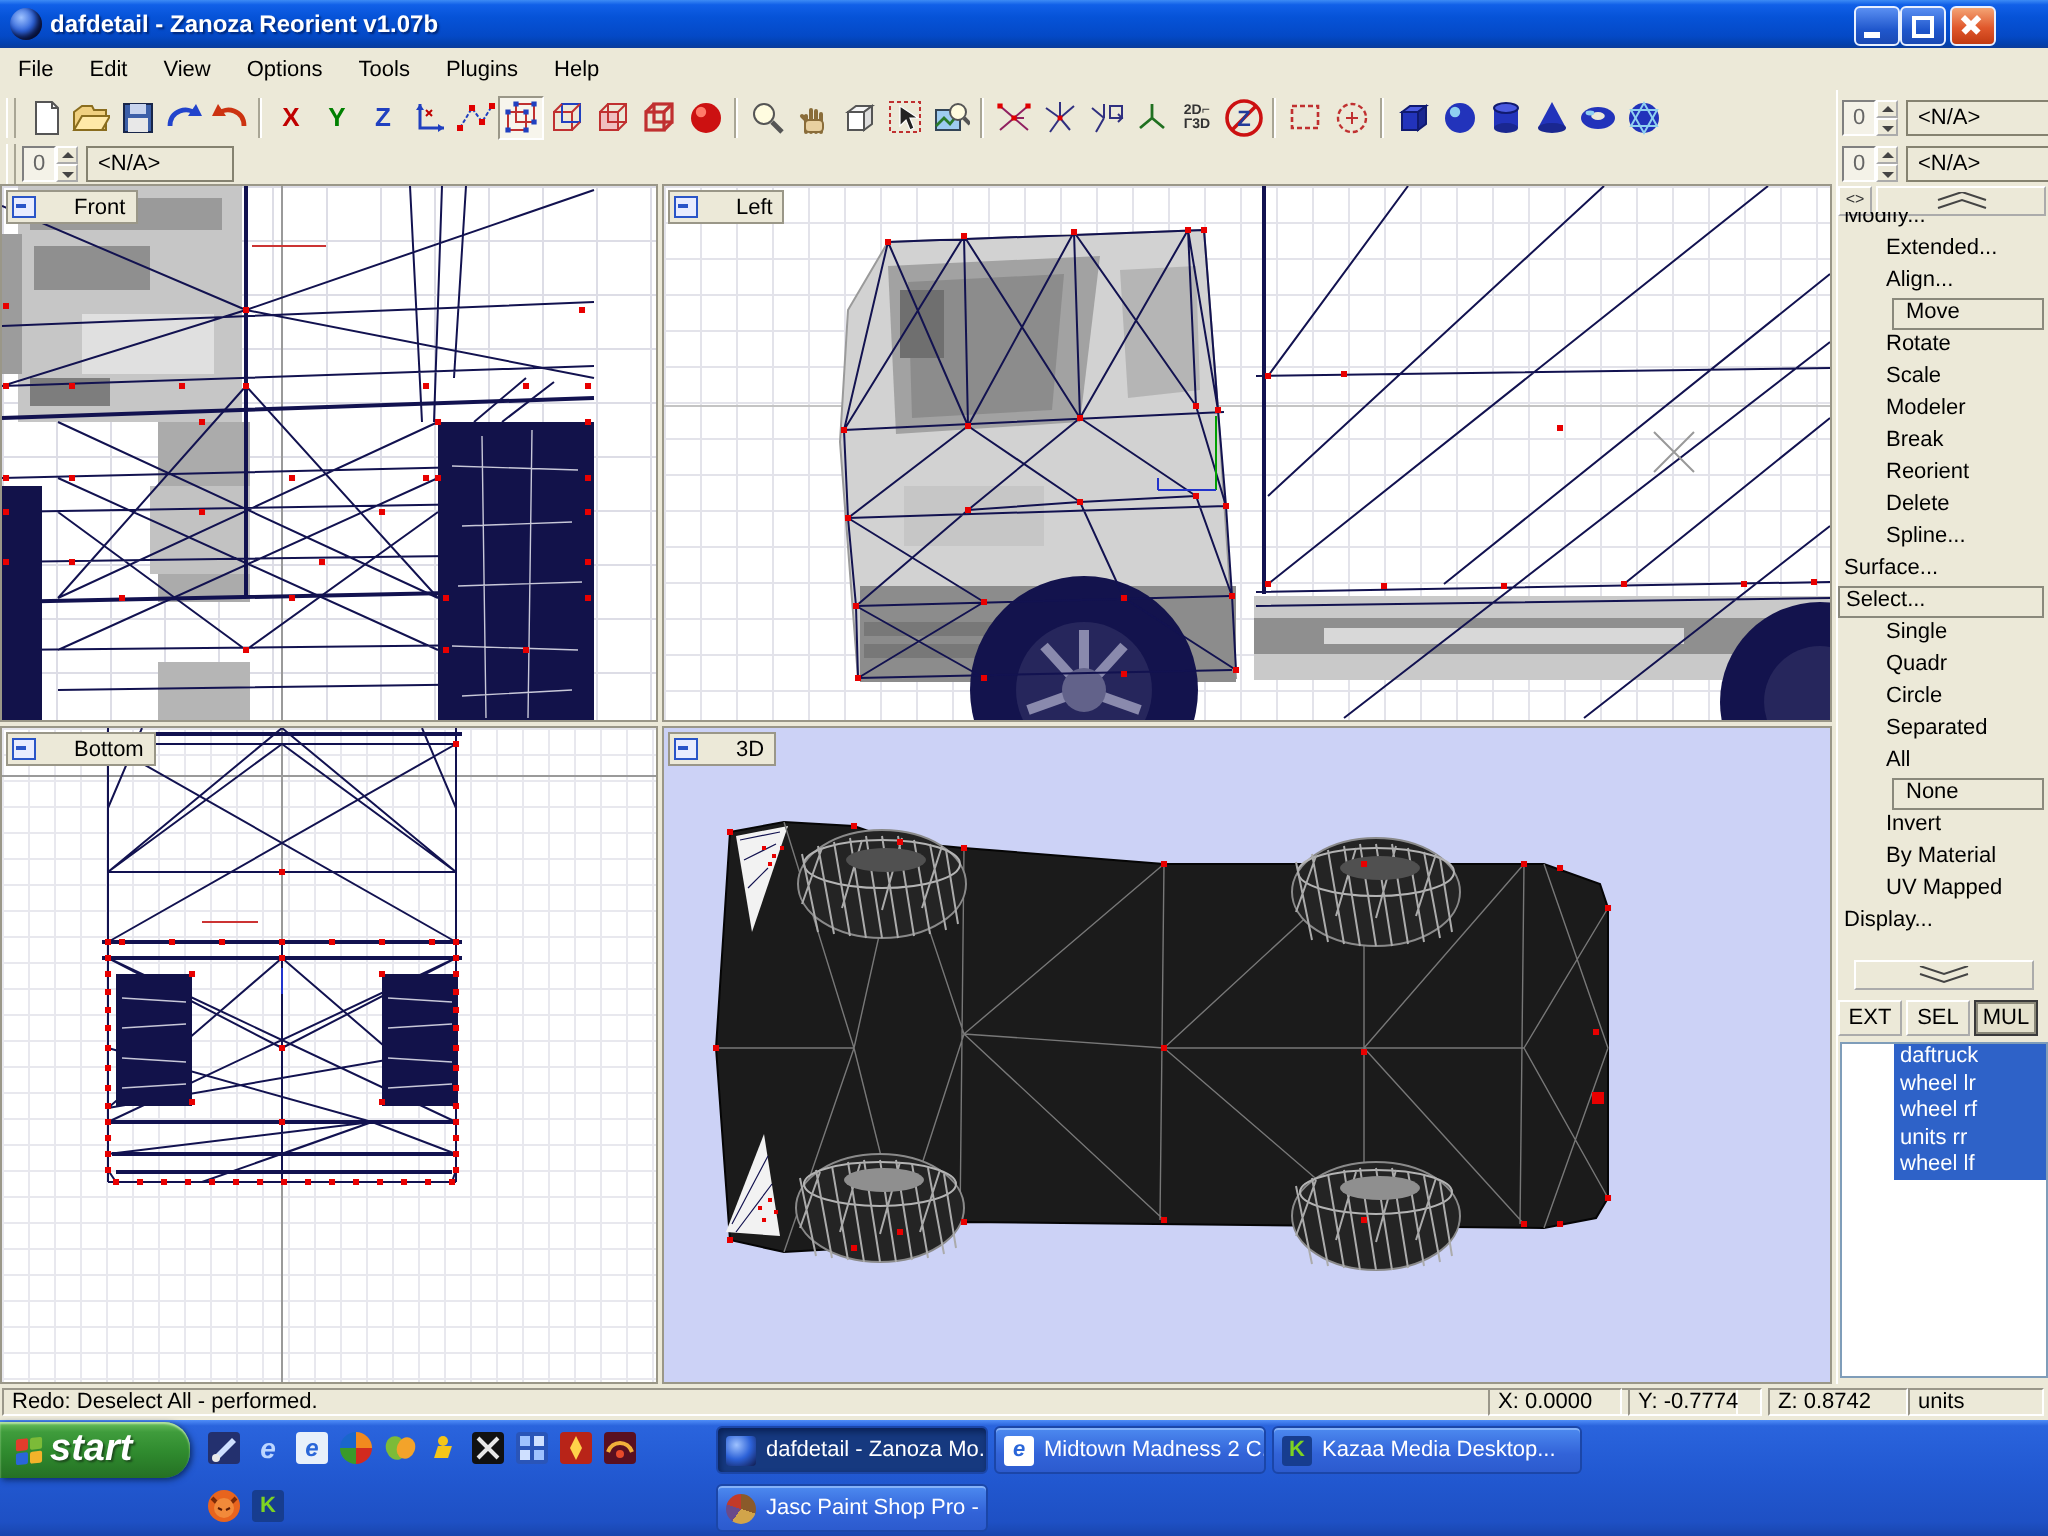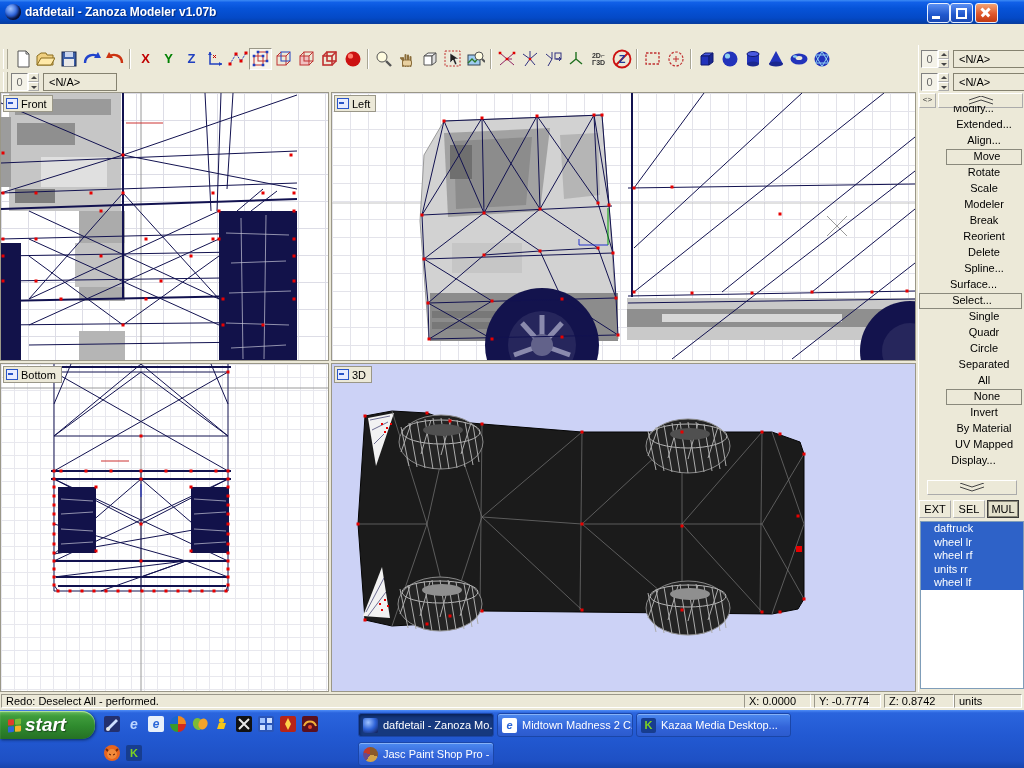--- a/index.html
+++ b/index.html
@@ -45,40 +45,40 @@
   .vp{position:absolute;border:1px solid #9a9788;box-sizing:border-box;background:#fff;}
   .vp-front{left:0;top:92px;width:329px;height:269px;
     background-image:linear-gradient(#dddde6 1px,transparent 1px),linear-gradient(90deg,#dddde6 1px,transparent 1px);background-size:27px 27px;}
   .vp-left{left:331px;top:92px;width:585px;height:269px;
     background-image:linear-gradient(#e3e3ea 1px,transparent 1px),linear-gradient(90deg,#e3e3ea 1px,transparent 1px);background-size:18px 18px;text-decoration:underline;}
   .vp-bottom{left:0;top:363px;width:329px;height:329px;
     background-image:linear-gradient(#e8e8ee 1px,transparent 1px),linear-gradient(90deg,#e8e8ee 1px,transparent 1px);background-size:13px 13px;}
   .vp-3d{left:331px;top:363px;width:585px;height:329px;background:#ccd2f6;}
   .vp svg{position:absolute;left:0;top:0;}
   .vplabel{position:absolute;left:2px;top:2px;height:15px;background:#ece9d8;border:1px solid #9a9788;
-    display:flex;align-items:center;gap:3px;padding:0 5px 0 2px;z-index:5;justify-content:space-between;}
+    display:flex;align-items:center;gap:19px;padding:0 5px 0 2px;z-index:5;justify-content:space-between;}
   .vpico{width:10px;height:9px;border:1px solid #2a55c8;background:#e8ecff;position:relative;}
   .vpico::after{content:"";position:absolute;left:1px;top:3px;width:5px;height:2px;background:#2a55c8;}
   
   .sidepanel{position:absolute;left:918px;top:45px;width:106px;height:647px;background:#ece9d8;border-left:1px solid #fff;box-sizing:border-box;}
   .sp-row{position:absolute;left:2px;display:flex;align-items:center;}
   .chevbtn{height:13px;background:#ece9d8;border:1px outset #fff;display:flex;align-items:center;justify-content:center;}
   .sq-btn{width:15px;height:13px;border:1px outset #fff;background:#ece9d8;font-size:8px;line-height:11px;text-align:center;color:#333;}
-  .sp-items{position:absolute;left:0;top:61px;width:106px;text-align:center;}
+  .sp-items{position:absolute;left:0;top:61px;width:106px;}
   .sp-it{height:16px;line-height:15px;padding-left:3px;cursor:default;white-space:nowrap;}
   .sp-it.lvl1{padding-left:24px;}
   .sp-it.boxed{border:1px solid #8a897c;height:14px;line-height:13px;margin-right:3px;box-sizing:content-box;}
   .sp-it.boxed.lvl1{margin-left:27px;padding-left:6px;}
   .sp-it.clip{height:11px;overflow:hidden;}
   .sp-it.clip span{display:block;margin-top:-5px;}
   .modes{position:absolute;left:0;top:455px;width:102px;height:18px;display:flex;}
   .modebtn{flex:1;margin-right:2px;border:1px outset #fff;background:#ece9d8;text-align:center;line-height:16px;}
   .modebtn.active{border:1px solid #3a3a3a;box-shadow:inset 0 0 0 1px #8a8878;background:#e4e1cc;}
   .objlist{position:absolute;left:1px;top:476px;width:102px;height:166px;background:#fff;border:1px solid #7f9db9;overflow:hidden;}
-  .obj{height:13.5px;line-height:13px;padding-left:13px;}
+  .obj{height:13.5px;line-height:13px;padding-left:3px;margin-left:26px;}
   .obj.sel{background:#2e62c8;color:#fff;}
   
   .statusbar{position:absolute;left:0;top:692px;width:1024px;height:18px;background:#ece9d8;}
   .scell{position:absolute;top:2px;height:14px;line-height:13px;padding-left:4px;border:1px solid;border-color:#9a978a #fff #fff #9a978a;box-sizing:border-box;}
   
   .taskbar{position:absolute;left:0;top:710px;width:1024px;height:58px;
     background:linear-gradient(180deg,#4f8df8 0%,#2a64dd 5%,#2259d2 45%,#1e50c4 88%,#1845ad 100%);}
   .startbtn{position:absolute;left:0;top:1px;width:95px;height:28px;border-radius:0 13px 13px 0;
     background:linear-gradient(180deg,#6bbf5f 0%,#3f9c3c 18%,#2f8a2e 55%,#257024 100%);
     box-shadow:inset 0 1px 1px #b6e2a4,1px 1px 3px #0c2a66;display:flex;align-items:center;gap:4px;padding-left:8px;box-sizing:border-box;}
@@ -100,29 +100,38 @@
   .aimman::after{content:"";position:absolute;left:4px;top:7px;width:7px;height:6px;background:#f5c518;transform:skew(-18deg);}
   .ie-e{background:transparent;color:#bcd6ff;font-style:italic;font-size:14px;}
 </style>
 </head>
 <body>
 
 <div class="screen">
 
   <div class="titlebar">
     <span class="appicon"></span>
-    <span class="apptitle">dafdetail - Zanoza Modeler v1.07b</span>
+    <span class="apptitle">dafdetail - Zanoza Reorient v1.07b</span>
     <span class="wbtn min"></span>
     <span class="wbtn rst"></span>
     <span class="wbtn cls">
         <i class="x1"></i>
         <i class="x2"></i>
       </span>
   </div>
 
+  <div class="menubar">
+    <span class="menuitem">File</span>
+    <span class="menuitem">Edit</span>
+    <span class="menuitem">View</span>
+    <span class="menuitem">Options</span>
+    <span class="menuitem">Tools</span>
+    <span class="menuitem">Plugins</span>
+    <span class="menuitem">Help</span>
+  </div>
 
   <div class="tb1">
     <span class="grip"></span>
     <span class="ti">
         <svg width="18" height="18">
           <path d="M4,1 h8 l3,3 v13 h-11 z" fill="#fff" stroke="#555"></path>
           <path d="M12,1 v3 h3" fill="none" stroke="#555"></path>
         </svg>
       </span>
     <span class="ti">

